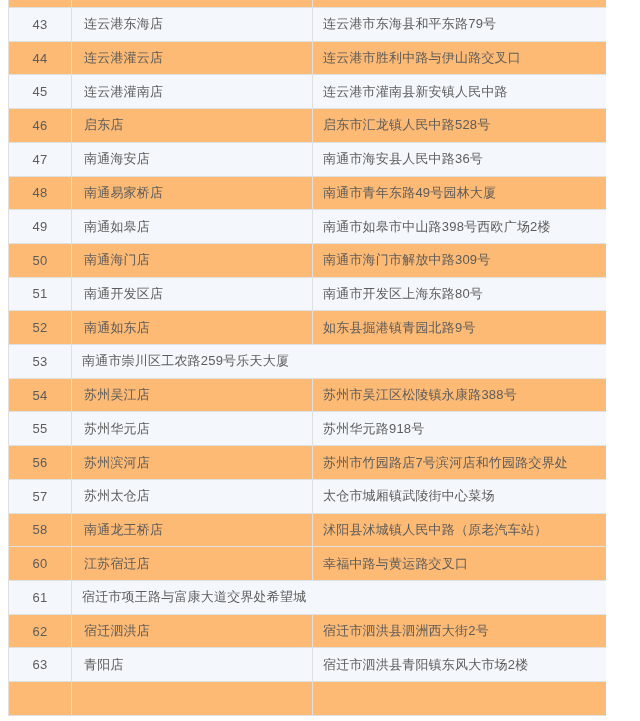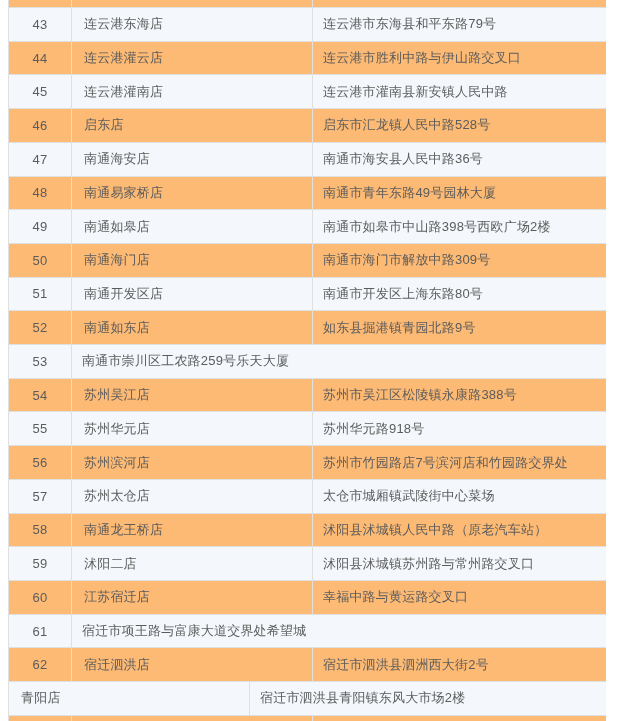--- a/index.html
+++ b/index.html
@@ -135,40 +135,36 @@
       <div class="row striped">
         <div class="cell num">57</div>
         <div class="cell store">苏州太仓店</div>
         <div class="cell addr">太仓市城厢镇武陵街中心菜场</div>
       </div>
       <div class="row">
         <div class="cell num">58</div>
         <div class="cell store">南通龙王桥店</div>
         <div class="cell addr">沭阳县沭城镇人民中路（原老汽车站）</div>
       </div>
-      <div class="row striped">
-        <div class="cell num">59</div>
-        <div class="cell store">沭阳二店</div>
-        <div class="cell addr">沭阳县沭城镇苏州路与常州路交叉口</div>
-      </div>
       <div class="row">
         <div class="cell num">60</div>
         <div class="cell store">江苏宿迁店</div>
         <div class="cell addr">幸福中路与黄运路交叉口</div>
       </div>
       <div class="row striped">
         <div class="cell num">61</div>
         <div class="cell addr">宿迁市项王路与富康大道交界处希望城</div>
       </div>
       <div class="row">
         <div class="cell num">62</div>
         <div class="cell store">宿迁泗洪店</div>
         <div class="cell addr">宿迁市泗洪县泗洲西大街2号</div>
       </div>
       <div class="row striped">
+        <div class="cell num">63</div>
         <div class="cell store">青阳店</div>
         <div class="cell addr">宿迁市泗洪县青阳镇东风大市场2楼</div>
       </div>
       <div class="row">
         <div class="cell num"></div>
         <div class="cell store"></div>
         <div class="cell addr"></div>
       </div>
     </div>
 </div>

